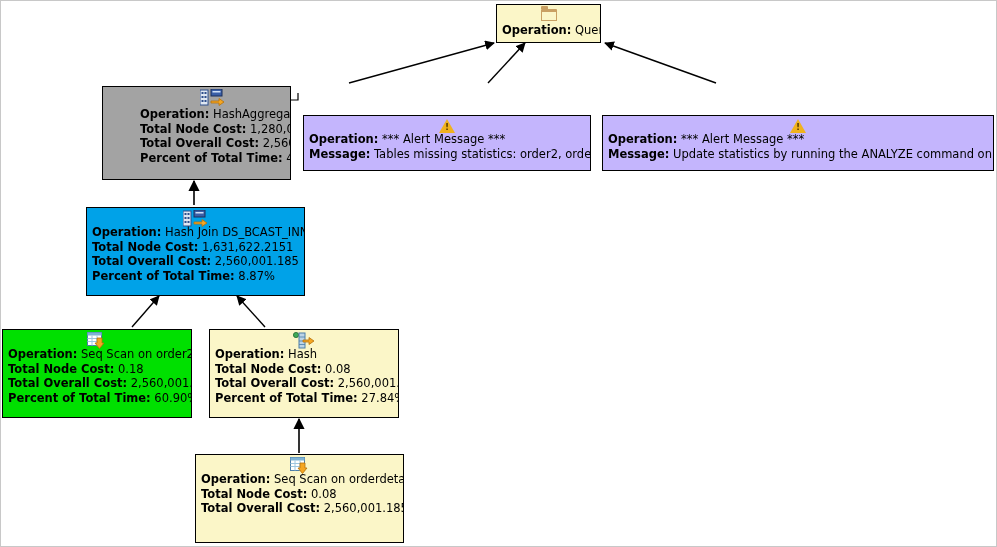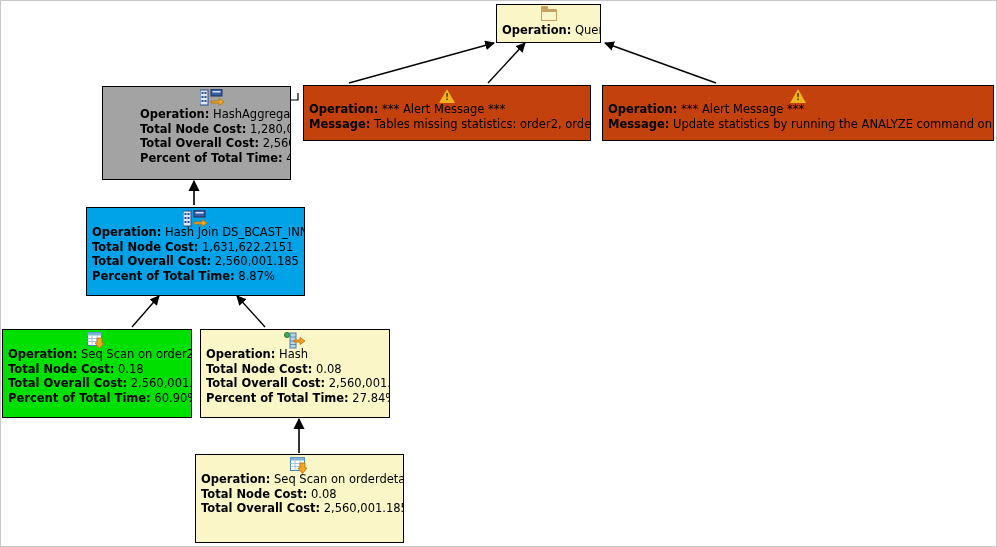--- a/index.html
+++ b/index.html
@@ -66,21 +66,22 @@
   .n-hashjoin {
     background: #00a2e8;
   }
   .n-seqscan-green {
     background: #00e000;
   }
   .n-yellow {
     background: #fbf6c8;
   }
   .n-alert {
-    background: #c2410c;
+    background: #c4b5fd;
+    margin-top: 30px;
   }
   .icon {
     display: inline-block;
     vertical-align: middle;
     position: relative;
   }
   
   .ic-folder {
     width: 16px;
     height: 12px;
@@ -322,21 +323,21 @@
         <span class="k">Total Overall Cost:</span>
         <span class="v"> 2,560,001.185</span>
       </div>
       <div class="row">
         <span class="k">Percent of Total Time:</span>
         <span class="v"> 60.90%</span>
       </div>
     </div>
   </div>
 
-  <div class="node n-yellow" style="left:199px; top:328px; width:190px; height:89px;">
+  <div class="node n-yellow" style="left:208px; top:328px; width:190px; height:89px;">
     <div class="icon-row" style="height:17px;">
       <span class="icon ic-hash">
         <svg class="icon-svg" width="22" height="18" viewBox="0 0 22 18" xmlns="http://www.w3.org/2000/svg">
           <circle cx="3" cy="3" r="2.6" fill="#3faa57" stroke="#1f6b32" stroke-width="0.8"></circle>
           <rect x="6" y="1" width="6" height="15" fill="#bcd4e6" stroke="#4d7ea8" stroke-width="1"></rect>
           <line x1="6" y1="5" x2="12" y2="5" stroke="#4d7ea8" stroke-width="0.8"></line>
           <line x1="6" y1="9" x2="12" y2="9" stroke="#4d7ea8" stroke-width="0.8"></line>
           <line x1="6" y1="12.5" x2="12" y2="12.5" stroke="#4d7ea8" stroke-width="0.8"></line>
           <path d="M10 8 L16 8 L16 5.5 L21 9 L16 12.5 L16 10 L10 10 Z" fill="#f5a623" stroke="#b5710a" stroke-width="0.8"></path>
         </svg>

